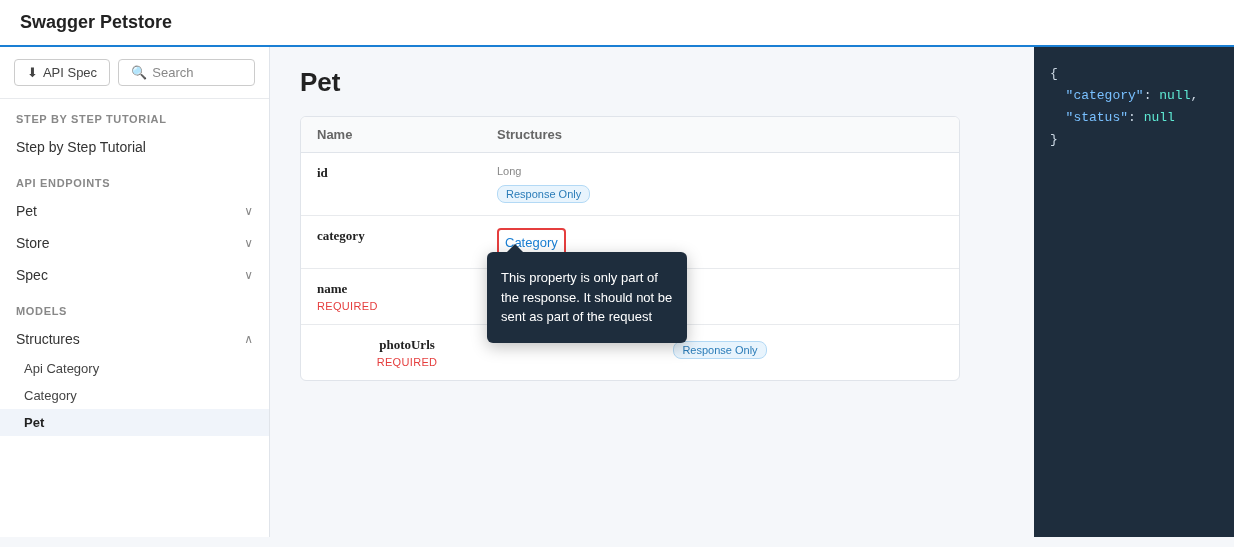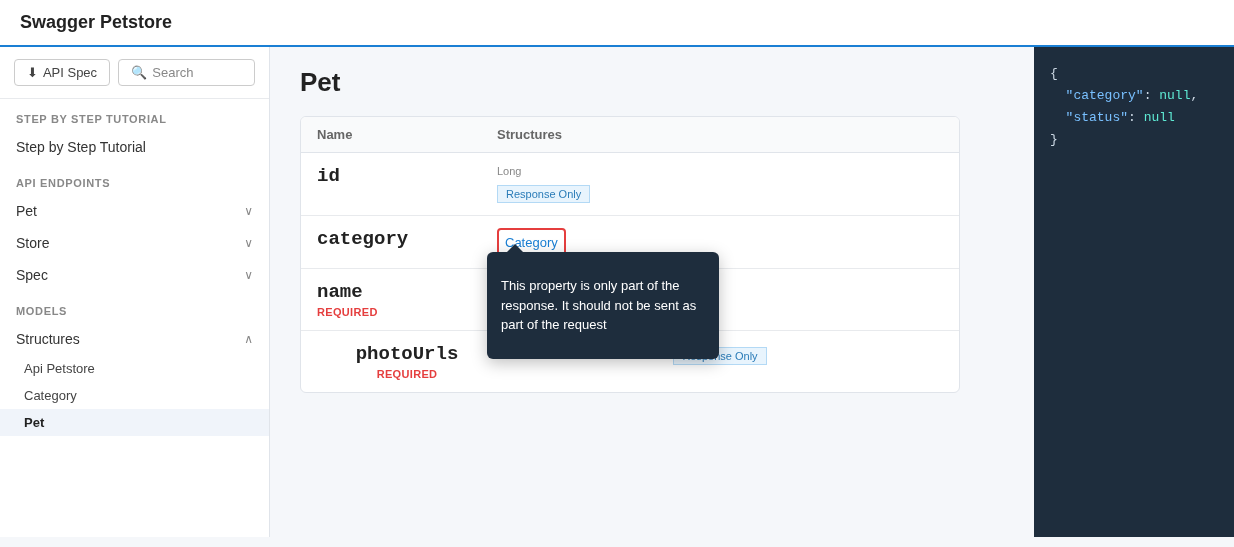--- a/index.html
+++ b/index.html
@@ -124,30 +124,30 @@
     .schema-row {
       display: grid;
       grid-template-columns: 180px 1fr;
       border-bottom: 1px solid #e8eaed;
       padding: 12px 16px;
       align-items: start;
       position: relative;
     }
     .schema-row:last-child { border-bottom: none; text-align: center; }
 
-    .field-name { font-family: Liberation Mono, monospace; font-weight: 600; font-size: 19px; color: #222; }
-    .field-required { font-size: 11px; font-weight: 700; color: #e53e3e; letter-spacing: 0.03em; margin-top: 3px; }
+    .field-name { font-family: Liberation Serif, serif; font-weight: 600; font-size: 13px; color: #222; }
+    .field-required { font-size: 11px; font-weight: 400; color: #e53e3e; letter-spacing: 0.03em; margin-top: 3px; }
 
     .field-type { font-size: 11px; color: #888; margin-bottom: 4px; }
 
     .badge-response-only {
       display: inline-block;
       font-size: 11px;
       padding: 2px 8px;
-      border-radius: 0;
+      border-radius: 8px;
       background: #e8f4fd;
       color: #2b7cb8;
       border: 1px solid #b3d9f5;
       margin-top: 4px;
     }
     .badge-response-only.strikethrough { text-decoration: line-through; color: #999; border-color: #ddd; background: #f5f5f5; }
 
     .field-link { color: #1a7fd4; font-size: 13px; font-weight: 500; text-decoration: none; cursor: pointer; }
 
     .category-row { position: relative; }
@@ -158,22 +158,22 @@
     }
 
     .tooltip-box {
       position: absolute;
       left: -10px;
       top: 24px;
       z-index: 100;
       background: #1e2d3d;
       color: #fff;
       border-radius: 6px;
-      padding: 24px 14px;
-      width: 232px;
+      padding: 16px 14px;
+      width: 200px;
       font-size: 13px;
       line-height: 1.5;
       box-shadow: 0 4px 16px rgba(0,0,0,0.25);
     }
     .tooltip-box::before {
       content: '';
       position: absolute;
       top: -8px;
       left: 20px;
       border-left: 8px solid transparent;
@@ -241,21 +241,21 @@
       <span>Spec</span>
       <span class="chevron">∨</span>
     </div>
 
     <div class="sidebar-section-label">MODELS</div>
     <div class="sidebar-item">
       <span>Structures</span>
       <span class="chevron">∧</span>
     </div>
     <div class="sidebar-sub-item">
-      <span>Api Petstore</span>
+      <span>Api Category</span>
     </div>
     <div class="sidebar-sub-item">
       <span>Category</span>
     </div>
     <div class="sidebar-sub-item active">
       <span>Pet</span>
     </div>
   </div>
 
   <div class="main-content">

